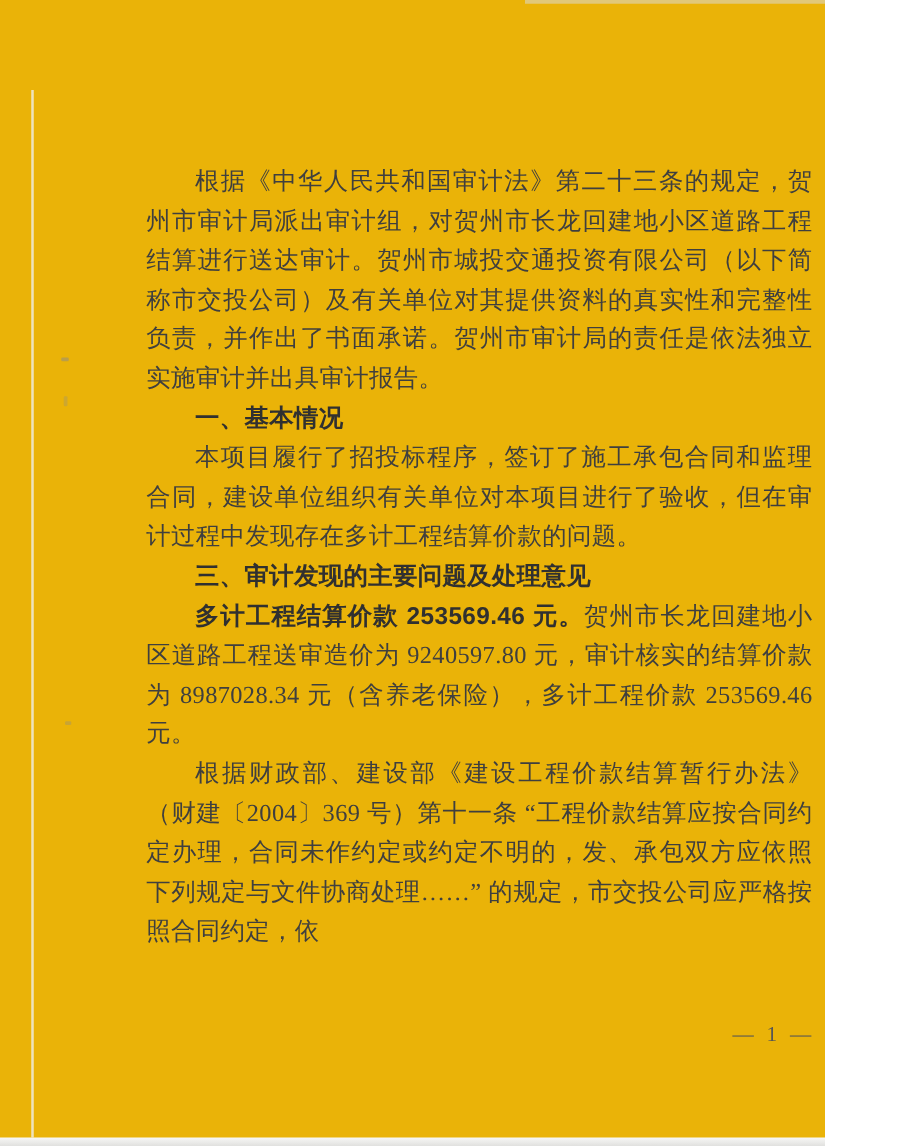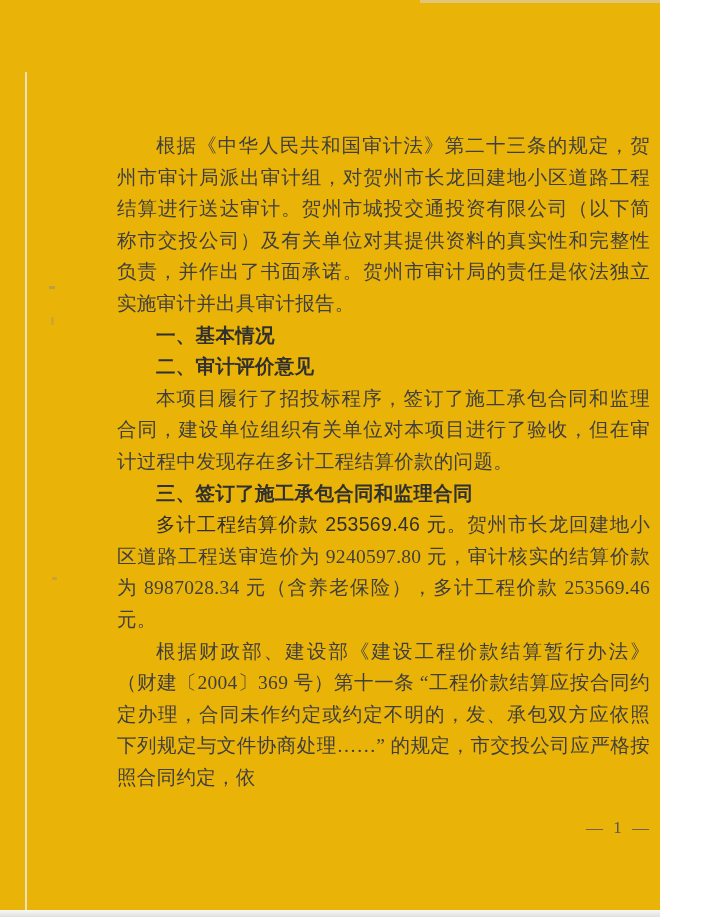--- a/index.html
+++ b/index.html
@@ -49,21 +49,21 @@
     letter-spacing: 0.3px;
   }
   .content p { margin: 0; text-indent: 2em; }
   .content p.heading {
     font-family: Liberation Serif, serif;
     font-weight: 700;
     color: #303030;
   }
   .content strong {
     font-family: "Liberation Sans", "DejaVu Sans", sans-serif;
-    font-weight: 400;
+    font-weight: 700;
     color: #303030;
   }
   .page-number {
     position: absolute;
     left: 586px; top: 818px;
     font-size: 17px;
     color: #565656;
     letter-spacing: 3px;
     white-space: nowrap;
   }
@@ -76,21 +76,20 @@
   <div class="edge-right"></div>
   <div class="edge-top"></div>
   <div class="edge-bottom"></div>
   <div class="speck s1"></div>
   <div class="speck s2"></div>
   <div class="speck s3"></div>
 
   <div class="content">
       <p class="body">根据《中华人民共和国审计法》第二十三条的规定，贺州市审计局派出审计组，对贺州市长龙回建地小区道路工程结算进行送达审计。贺州市城投交通投资有限公司（以下简称市交投公司）及有关单位对其提供资料的真实性和完整性负责，并作出了书面承诺。贺州市审计局的责任是依法独立实施审计并出具审计报告。</p>
       <p class="heading">一、基本情况</p>
-      <p class="heading">二、审计评价意见</p>
       <p class="body">本项目履行了招投标程序，签订了施工承包合同和监理合同，建设单位组织有关单位对本项目进行了验收，但在审计过程中发现存在多计工程结算价款的问题。</p>
-      <p class="heading">三、签订了施工承包合同和监理合同</p>
+      <p class="heading">三、审计发现的主要问题及处理意见</p>
       <p class="body"><strong>多计工程结算价款 253569.46 元。</strong>贺州市长龙回建地小区道路工程送审造价为 9240597.80 元，审计核实的结算价款为 8987028.34 元（含养老保险），多计工程价款 253569.46 元。</p>
       <p class="body">根据财政部、建设部《建设工程价款结算暂行办法》（财建〔2004〕369 号）第十一条 “工程价款结算应按合同约定办理，合同未作约定或约定不明的，发、承包双方应依照下列规定与文件协商处理……” 的规定，市交投公司应严格按照合同约定，依</p>
     </div>
 
   <div class="page-number">— 1 —</div>
 </div>
 
 </body></html>

